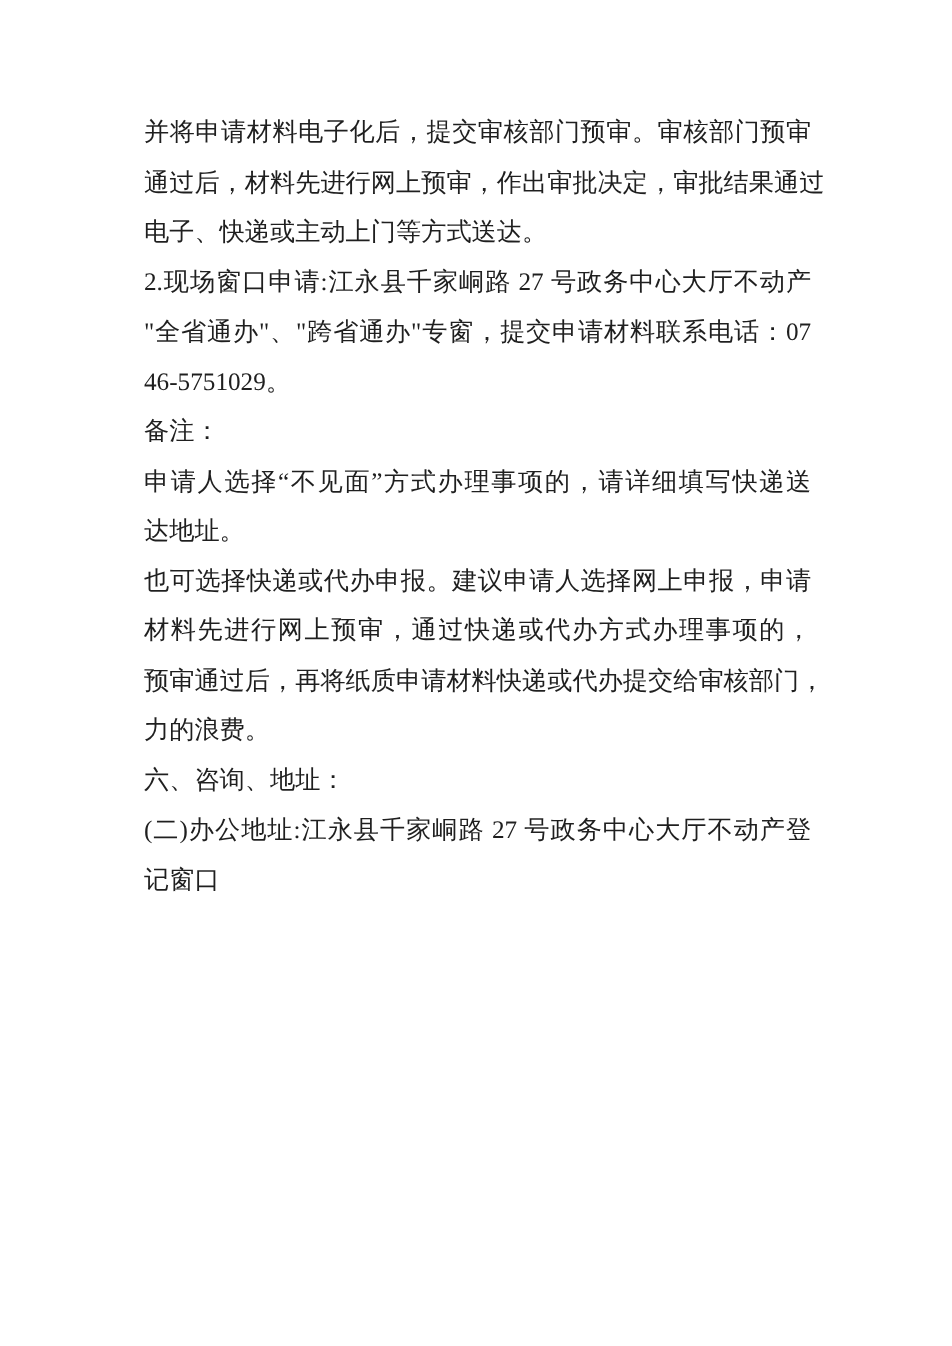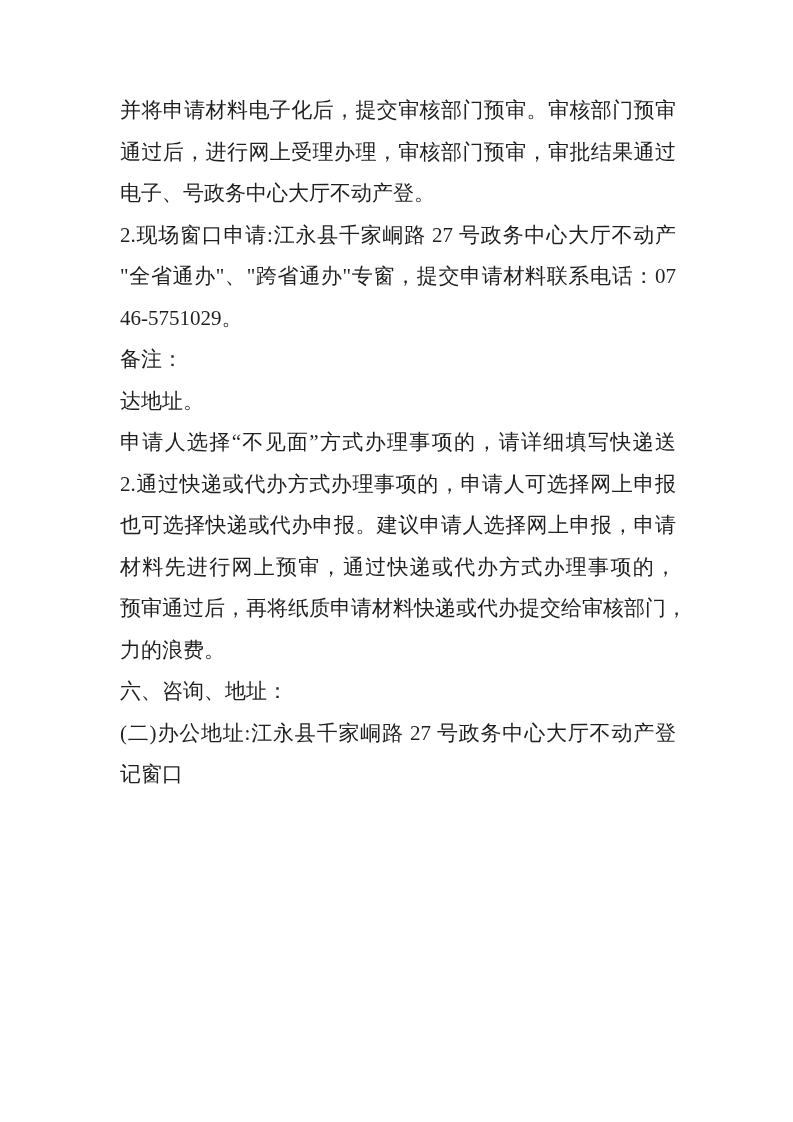--- a/index.html
+++ b/index.html
@@ -39,41 +39,40 @@
   }
 </style>
 </head>
 <body>
 
 <div class="page">
   <div class="doc">
 
     <div class="para">
       <div class="ln ln--j">并将申请材料电子化后，提交审核部门预审。审核部门预审</div>
-      <div class="ln ln--j">通过后，进行网上受理办理，审核部门预审，审批结果通过</div>
-      <div class="ln">电子、号政务中心大厅不动产登。</div>
+      <div class="ln ln--j">通过后，材料先进行网上预审，作出审批决定，审批结果通过</div>
+      <div class="ln">电子、快递或主动上门等方式送达。</div>
     </div>
 
     <div class="para">
       <div class="ln ln--j">2.现场窗口申请:江永县千家峒路 27 号政务中心大厅不动产</div>
       <div class="ln ln--j">"全省通办"、"跨省通办"专窗，提交申请材料联系电话：07</div>
       <div class="ln">46-5751029。</div>
     </div>
 
     <div class="para">
       <div class="ln">备注：</div>
     </div>
 
     <div class="para">
+      <div class="ln ln--j">申请人选择“不见面”方式办理事项的，请详细填写快递送</div>
       <div class="ln">达地址。</div>
-      <div class="ln ln--j">申请人选择“不见面”方式办理事项的，请详细填写快递送</div>
     </div>
 
     <div class="para">
-      <div class="ln ln--j">2.通过快递或代办方式办理事项的，申请人可选择网上申报</div>
       <div class="ln ln--j">也可选择快递或代办申报。建议申请人选择网上申报，申请</div>
       <div class="ln ln--j">材料先进行网上预审，通过快递或代办方式办理事项的，</div>
       <div class="ln ln--j">预审通过后，再将纸质申请材料快递或代办提交给审核部门，</div>
       <div class="ln">力的浪费。</div>
     </div>
 
     <div class="para">
       <div class="ln">六、咨询、地址：</div>
     </div>
 

